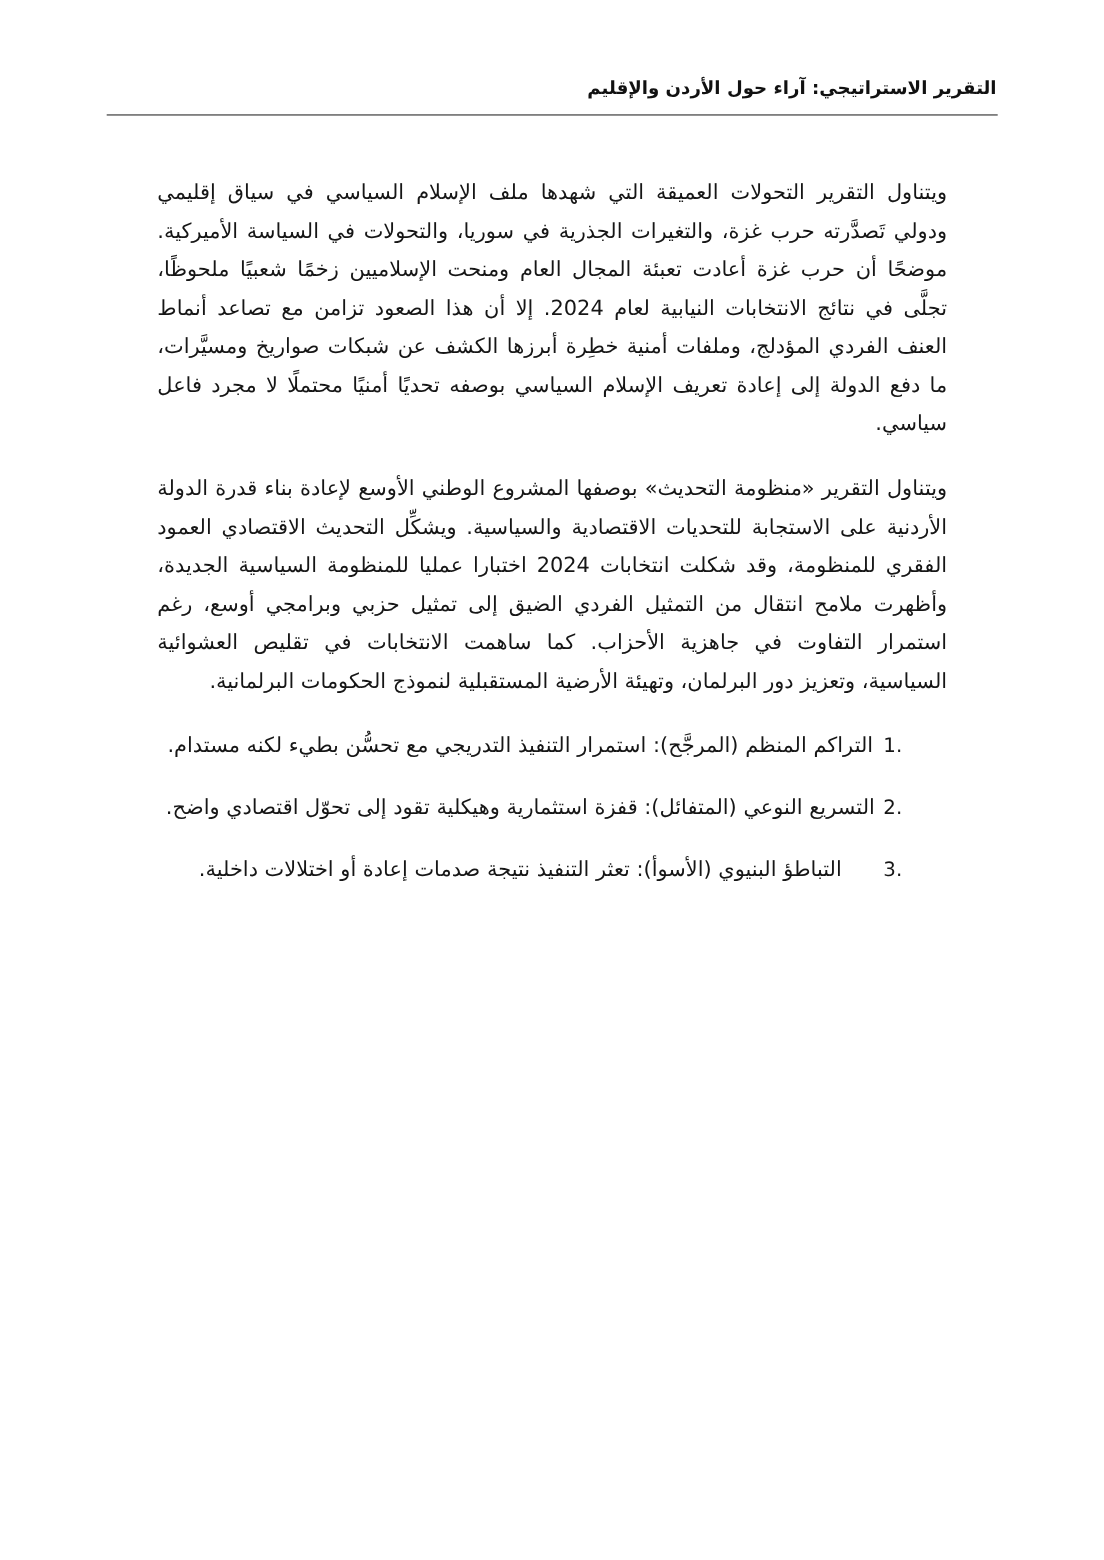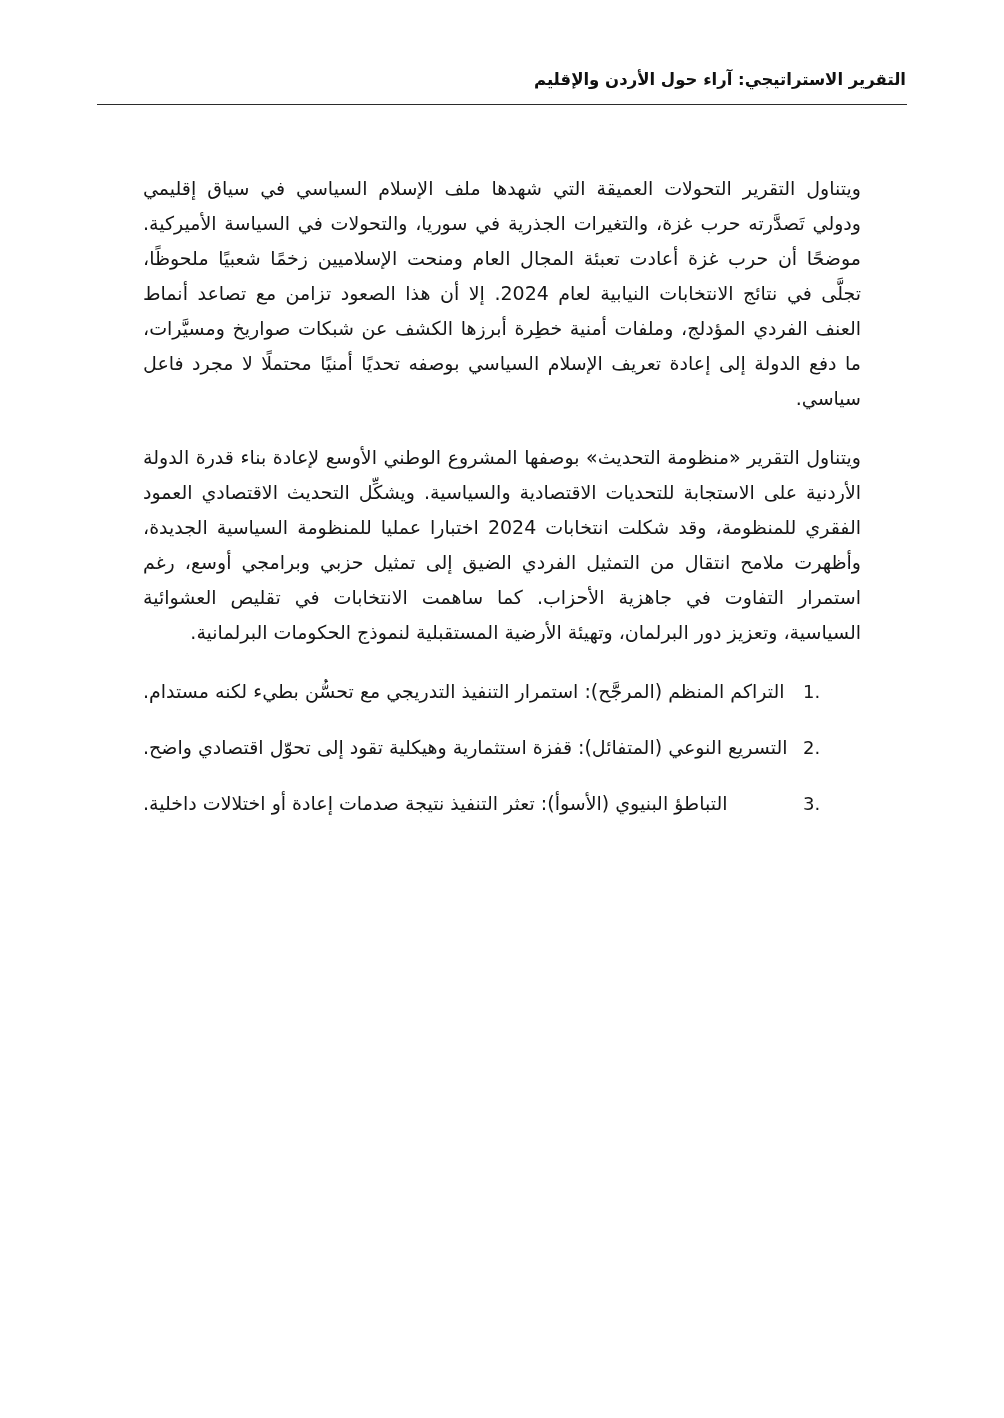--- a/index.html
+++ b/index.html
@@ -40,21 +40,21 @@
     position: absolute;
     top: 158px;
     right: 143px;
     width: 718px;
     font-size: 19px;
     line-height: 35px;
     text-align: justify;
     color: #161616;
   }
   .para {
-    margin: 13px 0 24px 0;
+    margin: 0 0 24px 0;
   }
   .para.list-intro {
     text-align: right;
     margin-bottom: 20px;
   }
   .scenario-list {
     margin-top: 4px;
   }
   .scenario-item {
     display: flex;
@@ -63,21 +63,21 @@
     padding-right: 14px;
   }
   .scenario-number {
     flex: 0 0 44px;
     direction: ltr;
     text-align: left;
     font-size: 18px;
   }
   .scenario-text {
     flex: 1;
-    text-align: left;
+    text-align: center;
   }
   .page-number {
     position: absolute;
     top: 1281px;
     right: 166px;
     font-size: 16px;
     color: #4d7c0f;
     margin-top: 36px;
   }
 </style>

